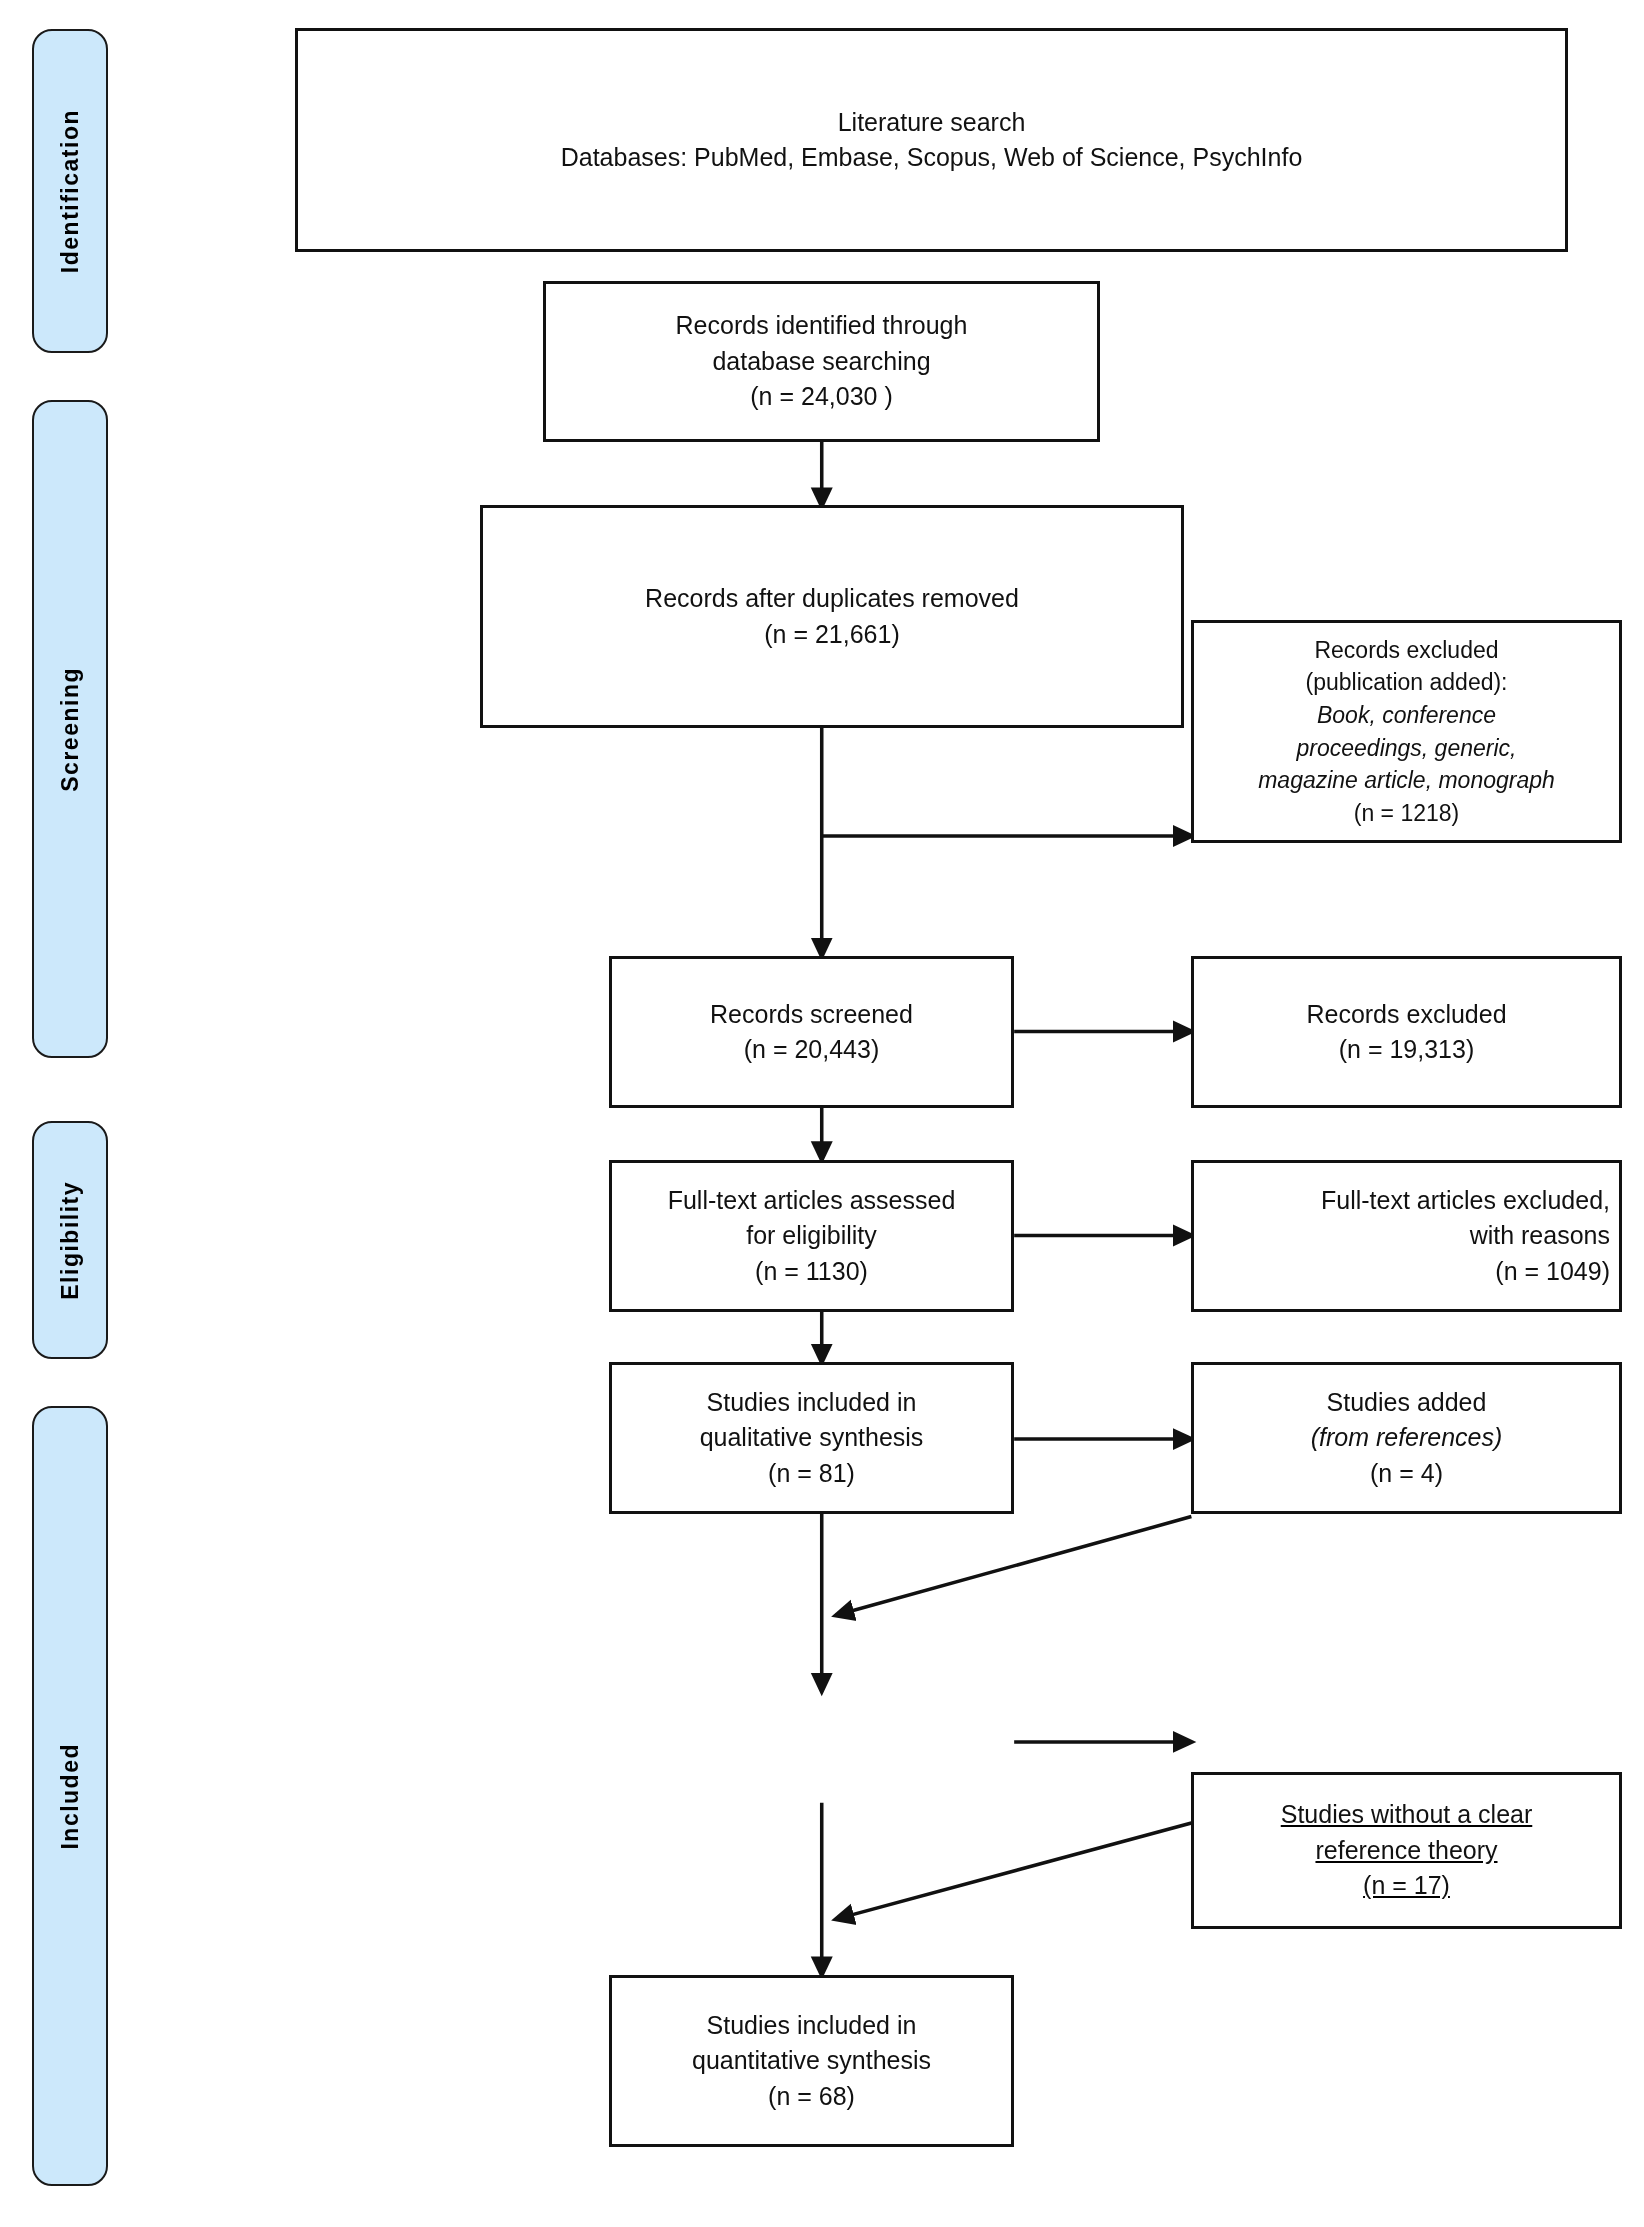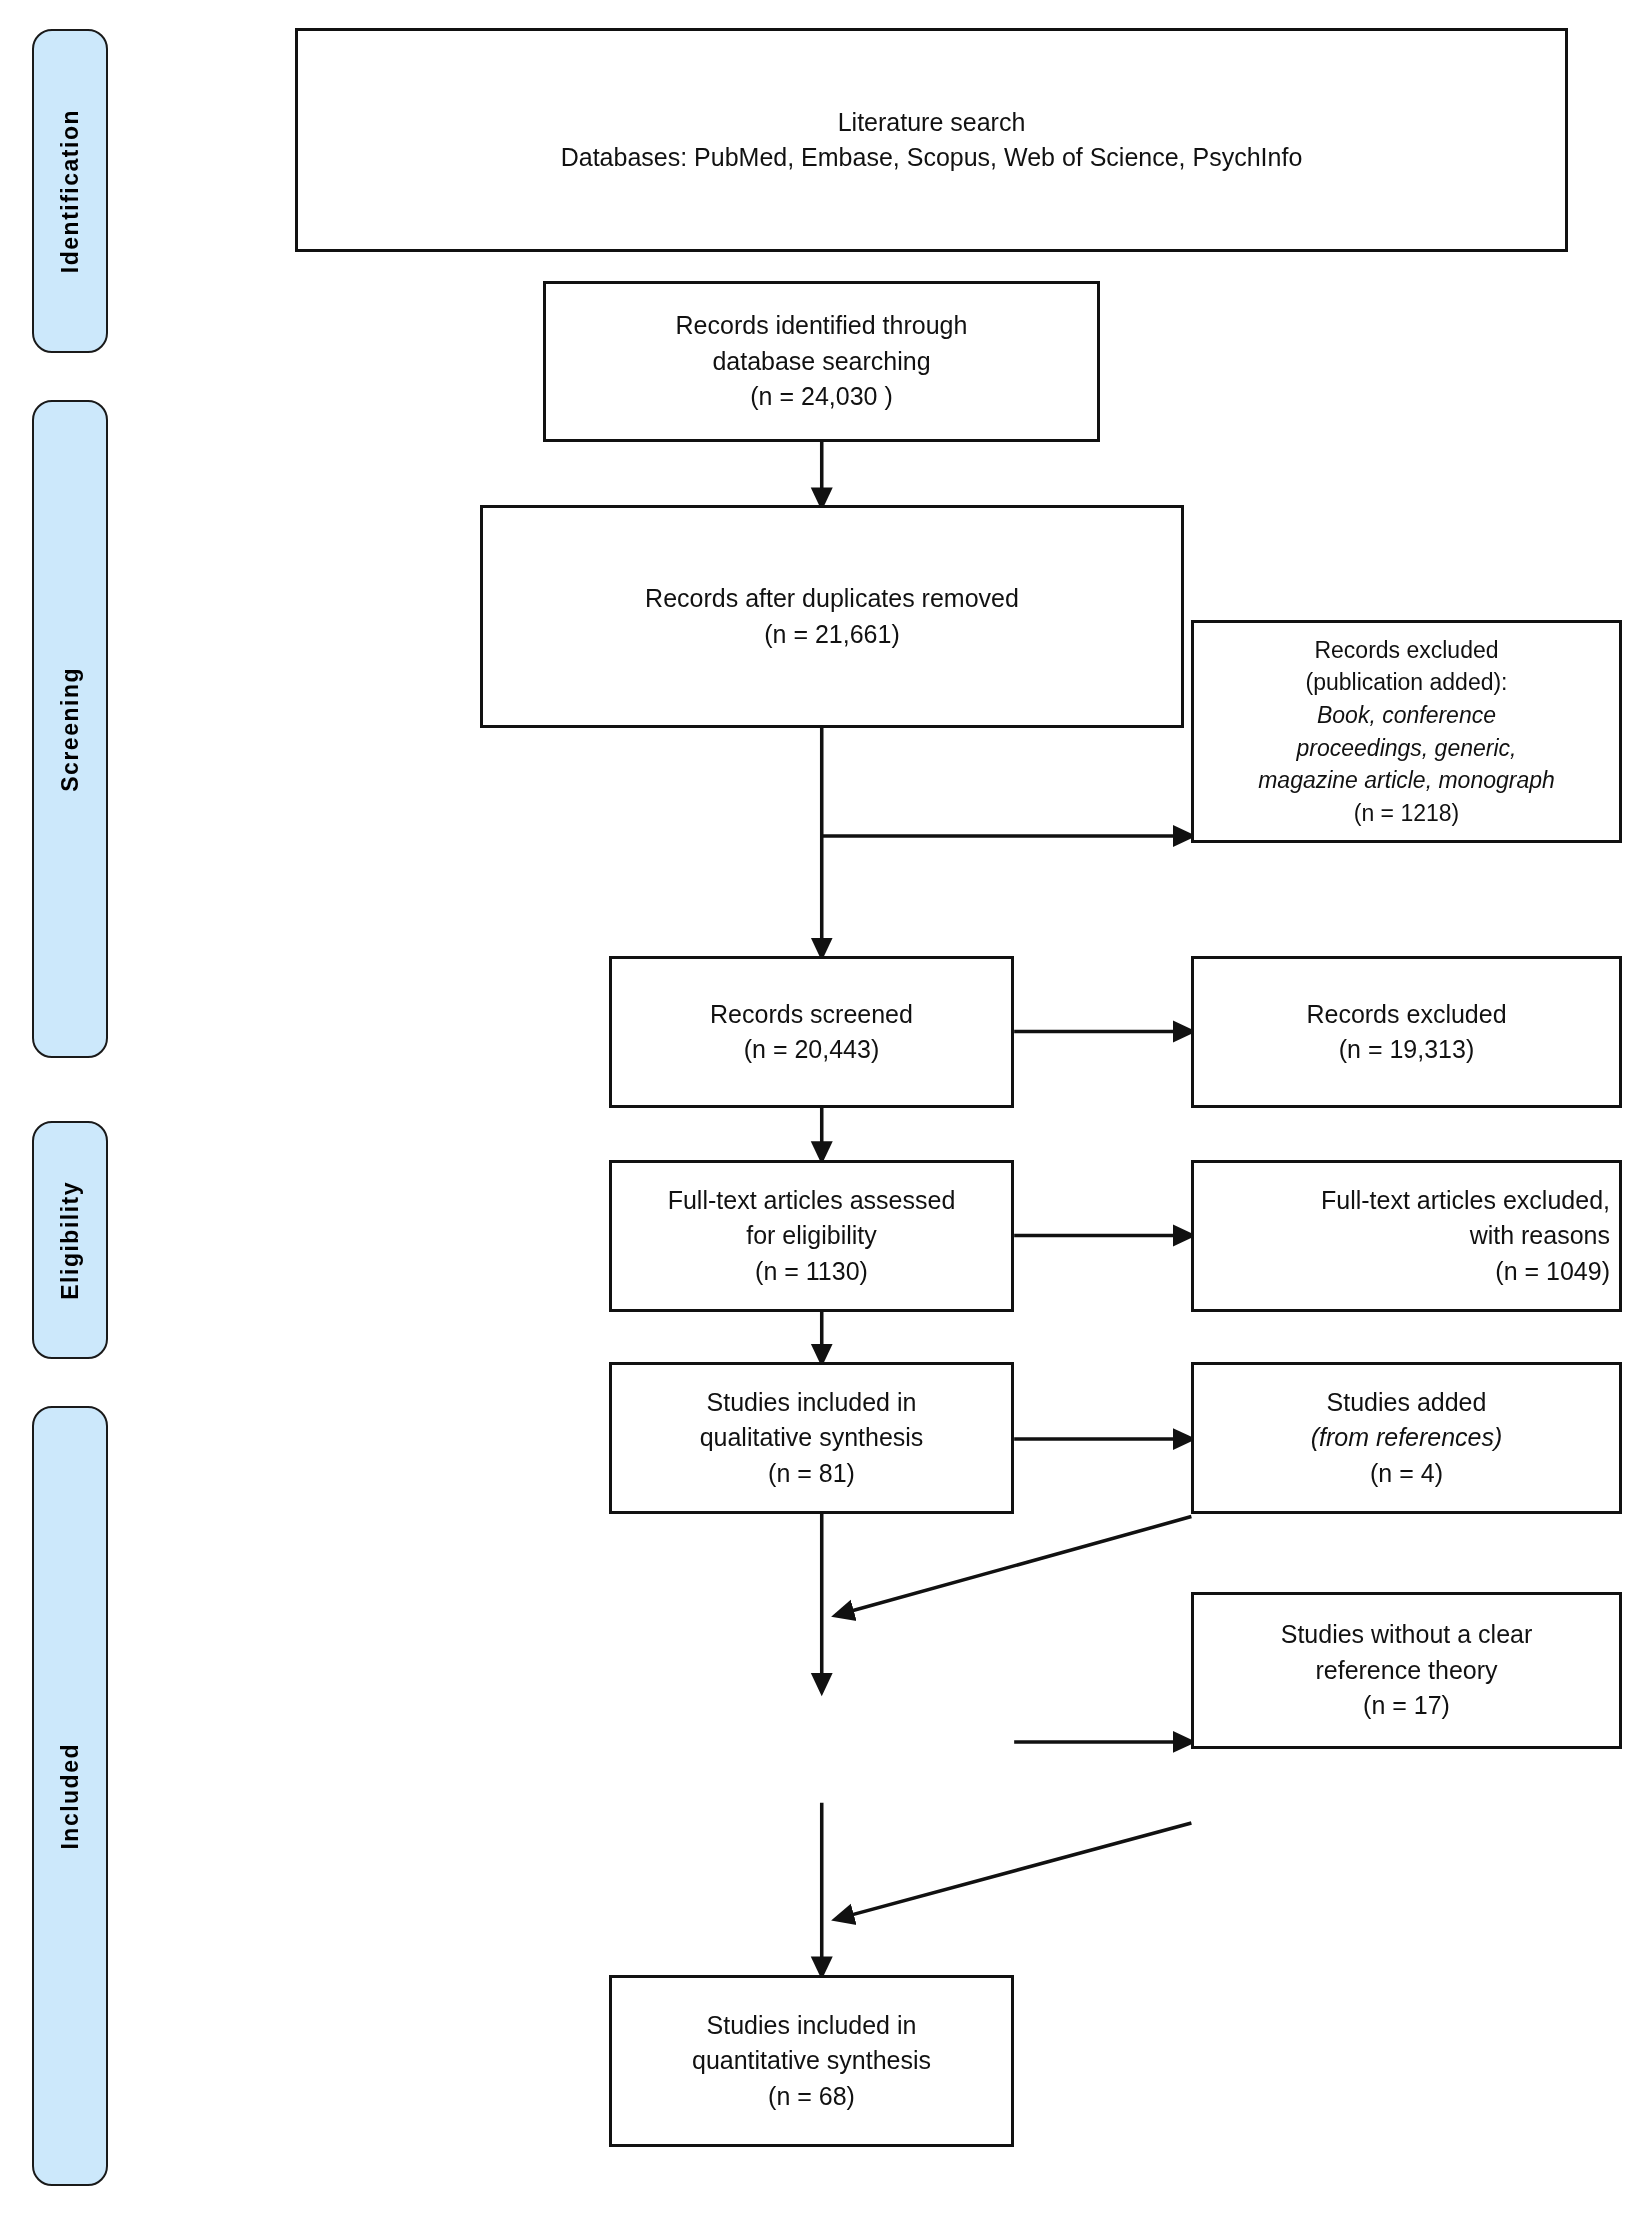--- a/index.html
+++ b/index.html
@@ -183,21 +183,21 @@
     <span class="line">(n = 81)</span>
   </div>
 
   <div class="flow-box" style="left:1191px; top:1362px; width:431px; height:152px;">
     <span class="line">Studies added</span>
     <span class="line italic">(from references)</span>
     <span class="line">(n = 4)</span>
   </div>
 
 
-  <div class="flow-box" style="left:1191px; top:1592px; width:431px; height:157px;">
+  <div class="flow-box" style="left:1191px; top:1772px; width:431px; height:157px;text-decoration:underline;">
     <span class="line">Studies without a clear</span>
     <span class="line">reference theory</span>
     <span class="line">(n = 17)</span>
   </div>
 
   <div class="flow-box" style="left:609px; top:1975px; width:405px; height:172px;">
     <span class="line">Studies included in</span>
     <span class="line">quantitative synthesis</span>
     <span class="line">(n =  68)</span>
   </div>

